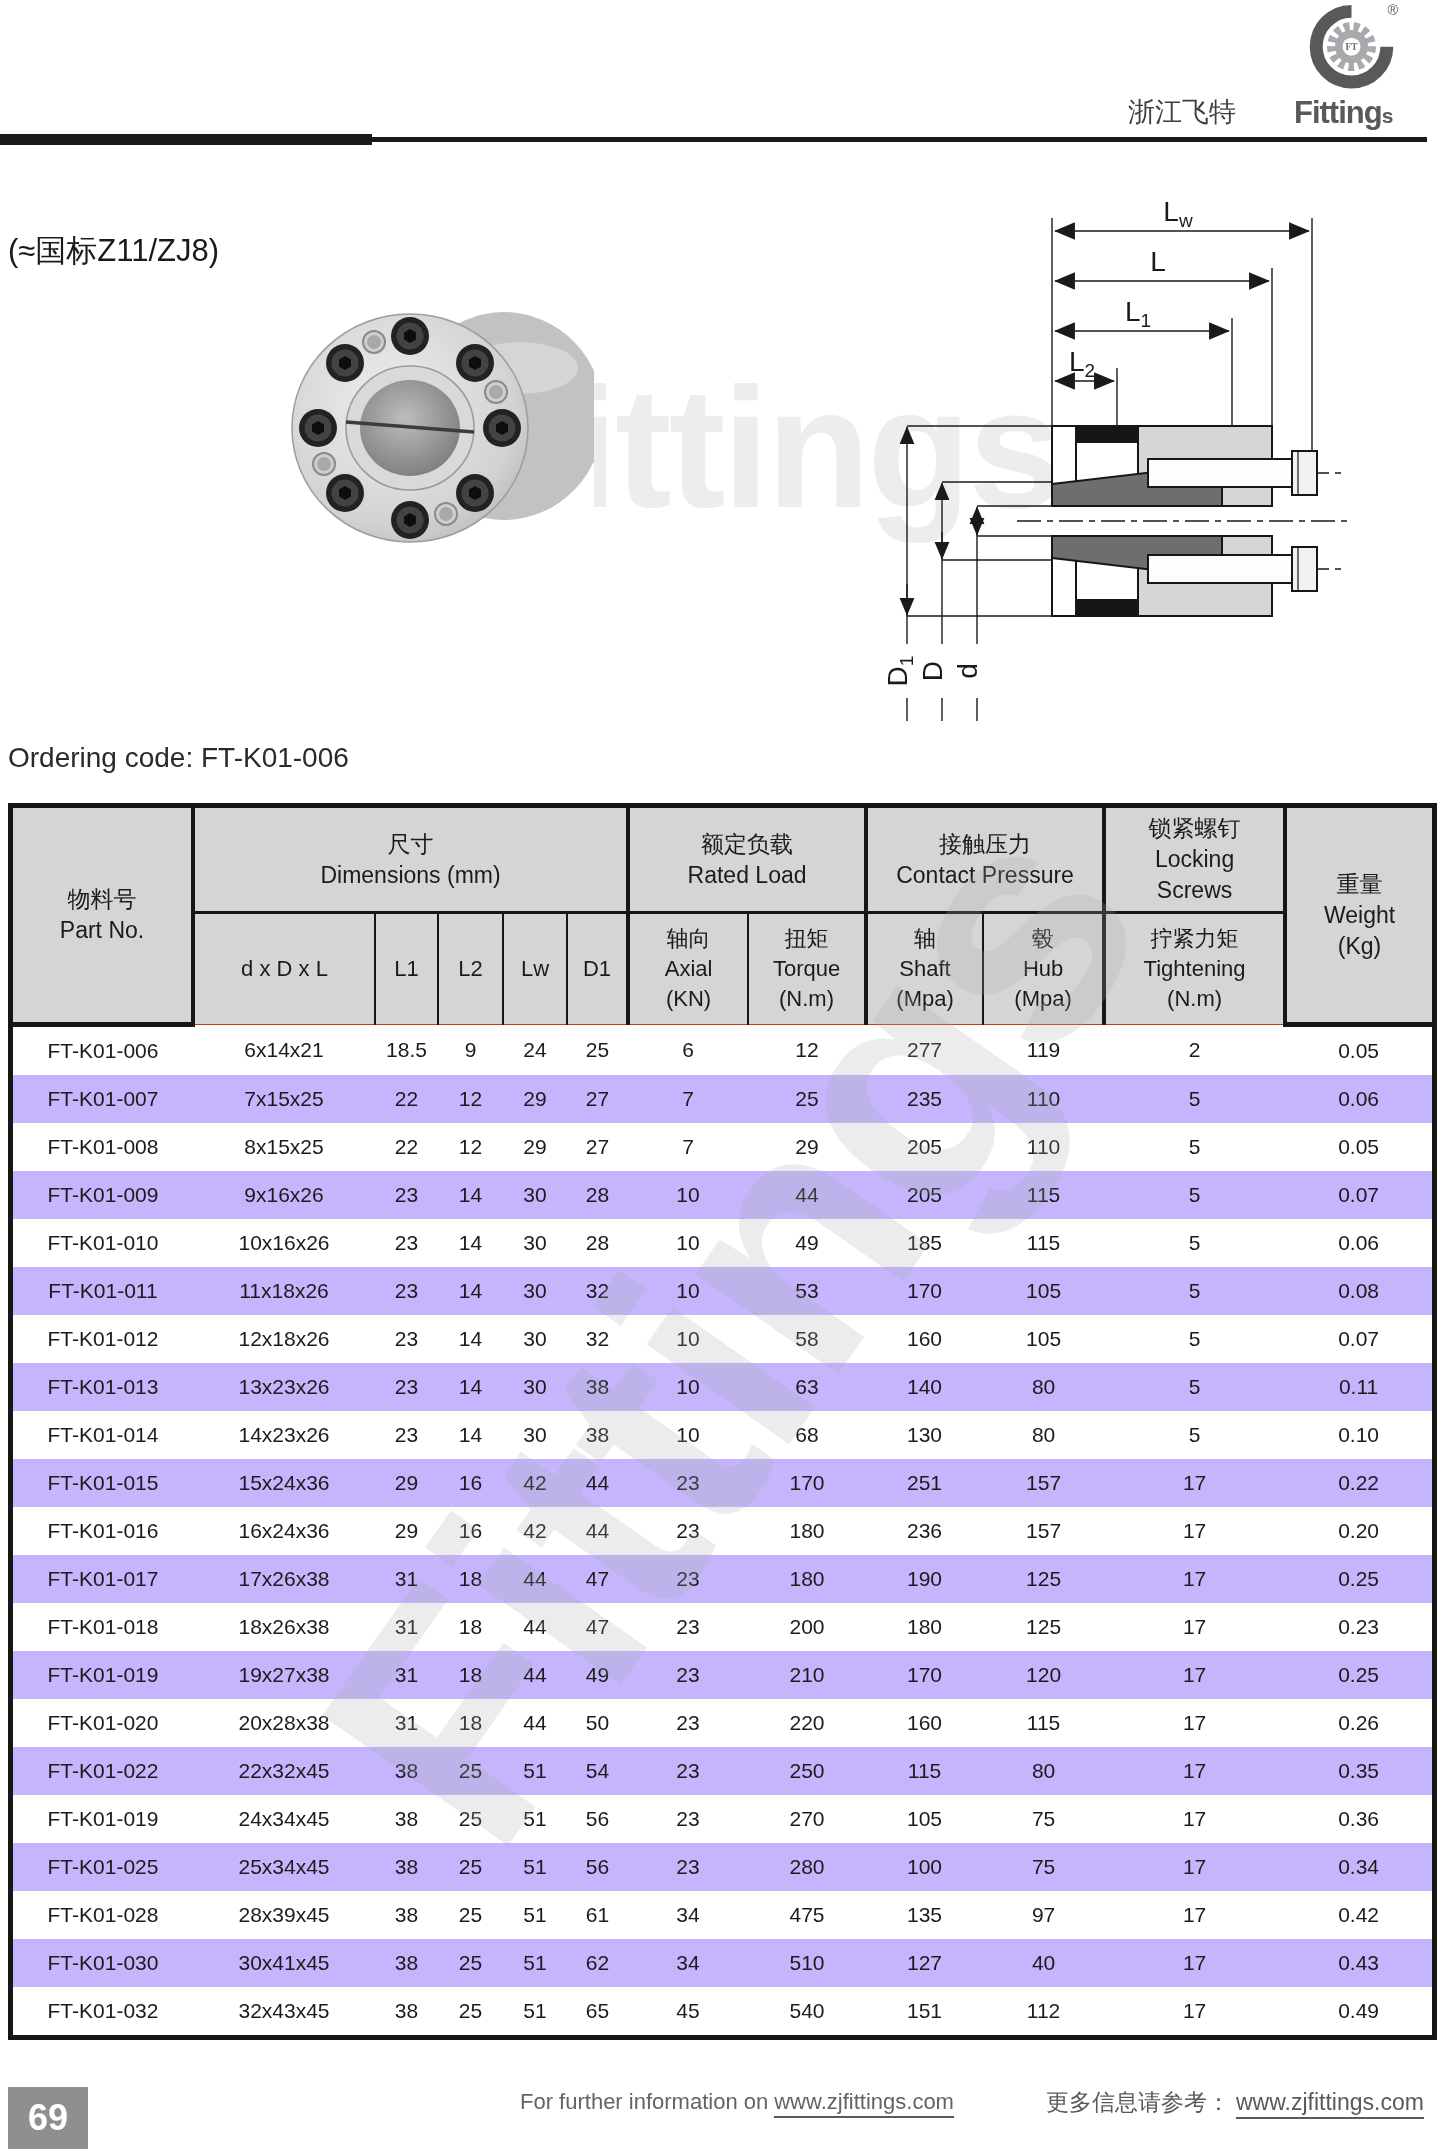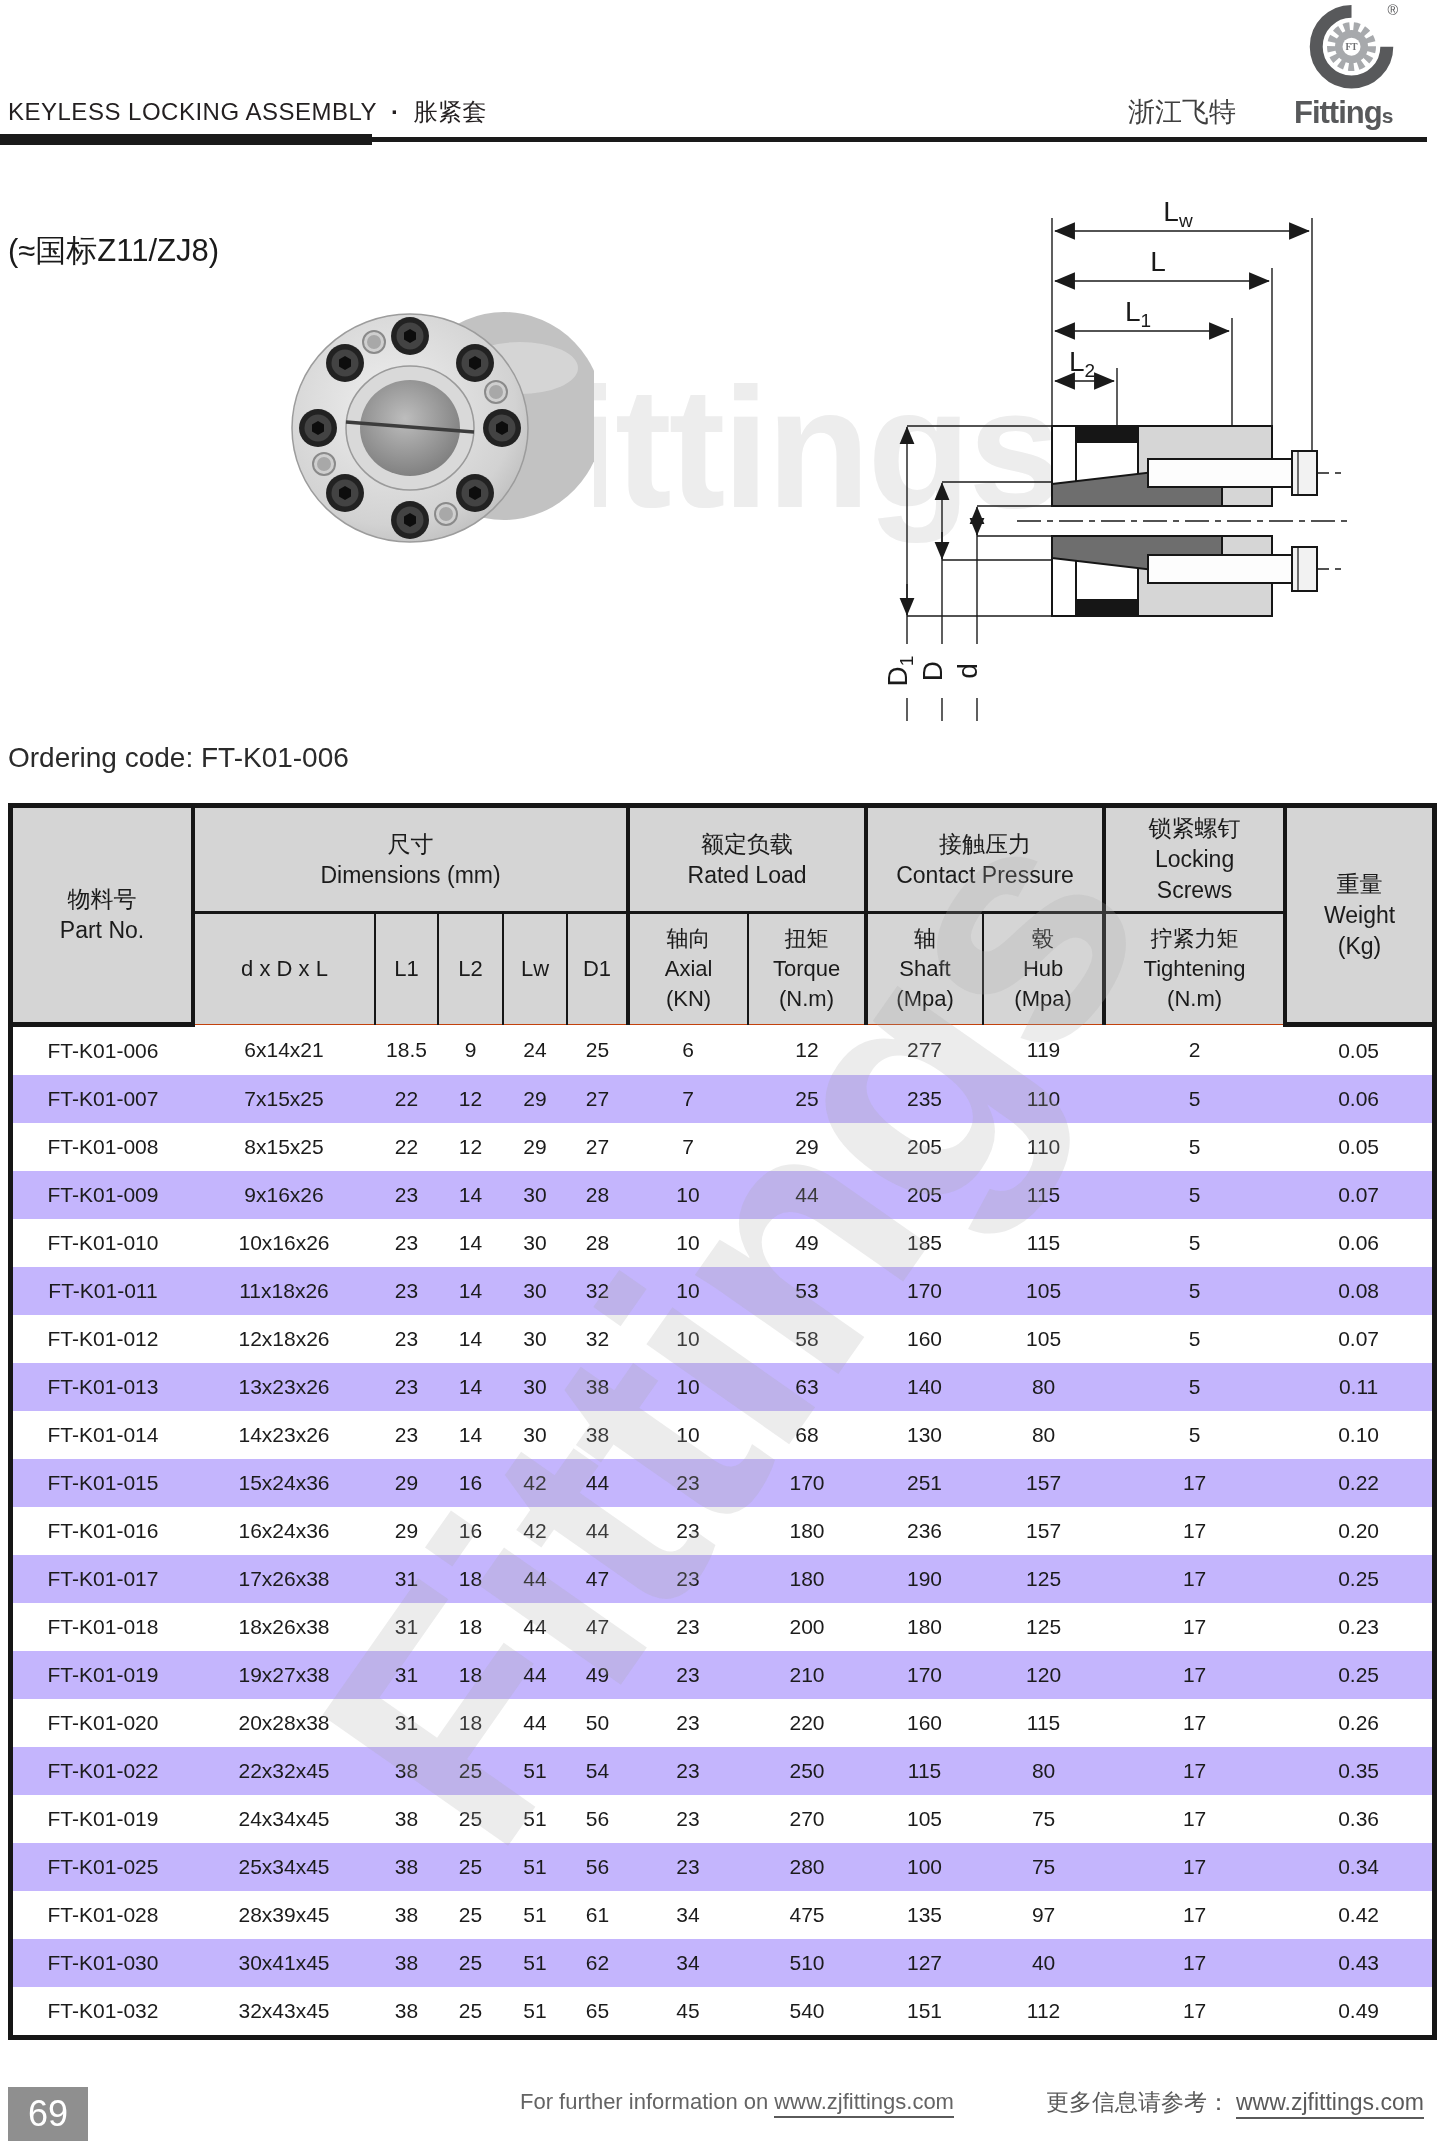--- a/index.html
+++ b/index.html
@@ -43,37 +43,34 @@
   thead th.no-r{border-right:none;}
   tr.h1 th{height:103px;}
   tr.h1 th.grp{border-bottom:3px solid #161616;}
   tr.h2 th{height:110px;border-bottom:1px solid #c2410c;font-size:22px;line-height:30px;}
   th.span2{border-bottom:5px solid #161616;}
   tbody td{height:48px;padding:0;text-align:center;vertical-align:middle;
            font-size:21px;color:#1b1b1b;border:none;}
   tbody tr.alt{background:#c4b5fd;}
 
   
-  .page-badge{position:absolute;left:8px;top:2087px;width:80px;height:54px;background:#8f8f8f;z-index:6;
-              color:#ffffff;font-size:36px;display:flex;align-items:center;justify-content:center;}
+  .page-badge{position:absolute;left:8px;top:2087px;width:80px;height:62px;background:#8f8f8f;z-index:6;
+              color:#ffffff;font-size:36px;display:flex;align-items:center;justify-content:center;font-weight:bold;}
   .foot-en{position:absolute;left:520px;top:2089px;font-size:22px;color:#646464;z-index:6;}
   .foot-cn{position:absolute;left:1046px;top:2087px;font-size:23px;color:#5a5a5a;z-index:6;}
   .foot-url{border-bottom:2px solid #5a5a5a;padding-bottom:2px;margin-left:6px;text-align:right;}
 </style>
 </head>
 <body>
 
 <div class="page">
 
   <div class="wm-horiz">Fittings</div>
   <div class="wm-diag">Fittings</div>
 
-  <div class="hdr-line">
-    <span>KEYLESS LOCKING ASSEMBLY</span><span class="dot">·</span><span>胀紧套</span>
-  </div>
   <div class="brand-cn">浙江飞特</div>
 
   <svg class="logo" viewBox="0 0 134 96">
     <g transform="translate(8,0) scale(0.72)">
       <path d="M66 13 a49 49 0 1 0 49 49" fill="none" stroke="#58595b" stroke-width="18"></path>
       <circle cx="66" cy="62" r="28" fill="none" stroke="#a7a9ac" stroke-width="12" stroke-dasharray="7.8 5.6"></circle>
       <circle cx="66" cy="62" r="23" fill="#a7a9ac"></circle>
       <circle cx="66" cy="62" r="12.5" fill="#ffffff"></circle>
       <text x="66" y="67" font-size="13" text-anchor="middle" fill="#6d6e71" font-weight="bold" font-family="Liberation Serif, DejaVu Serif, serif">FT</text>
       <text x="116" y="18" font-size="20" fill="#58595b">®</text>

